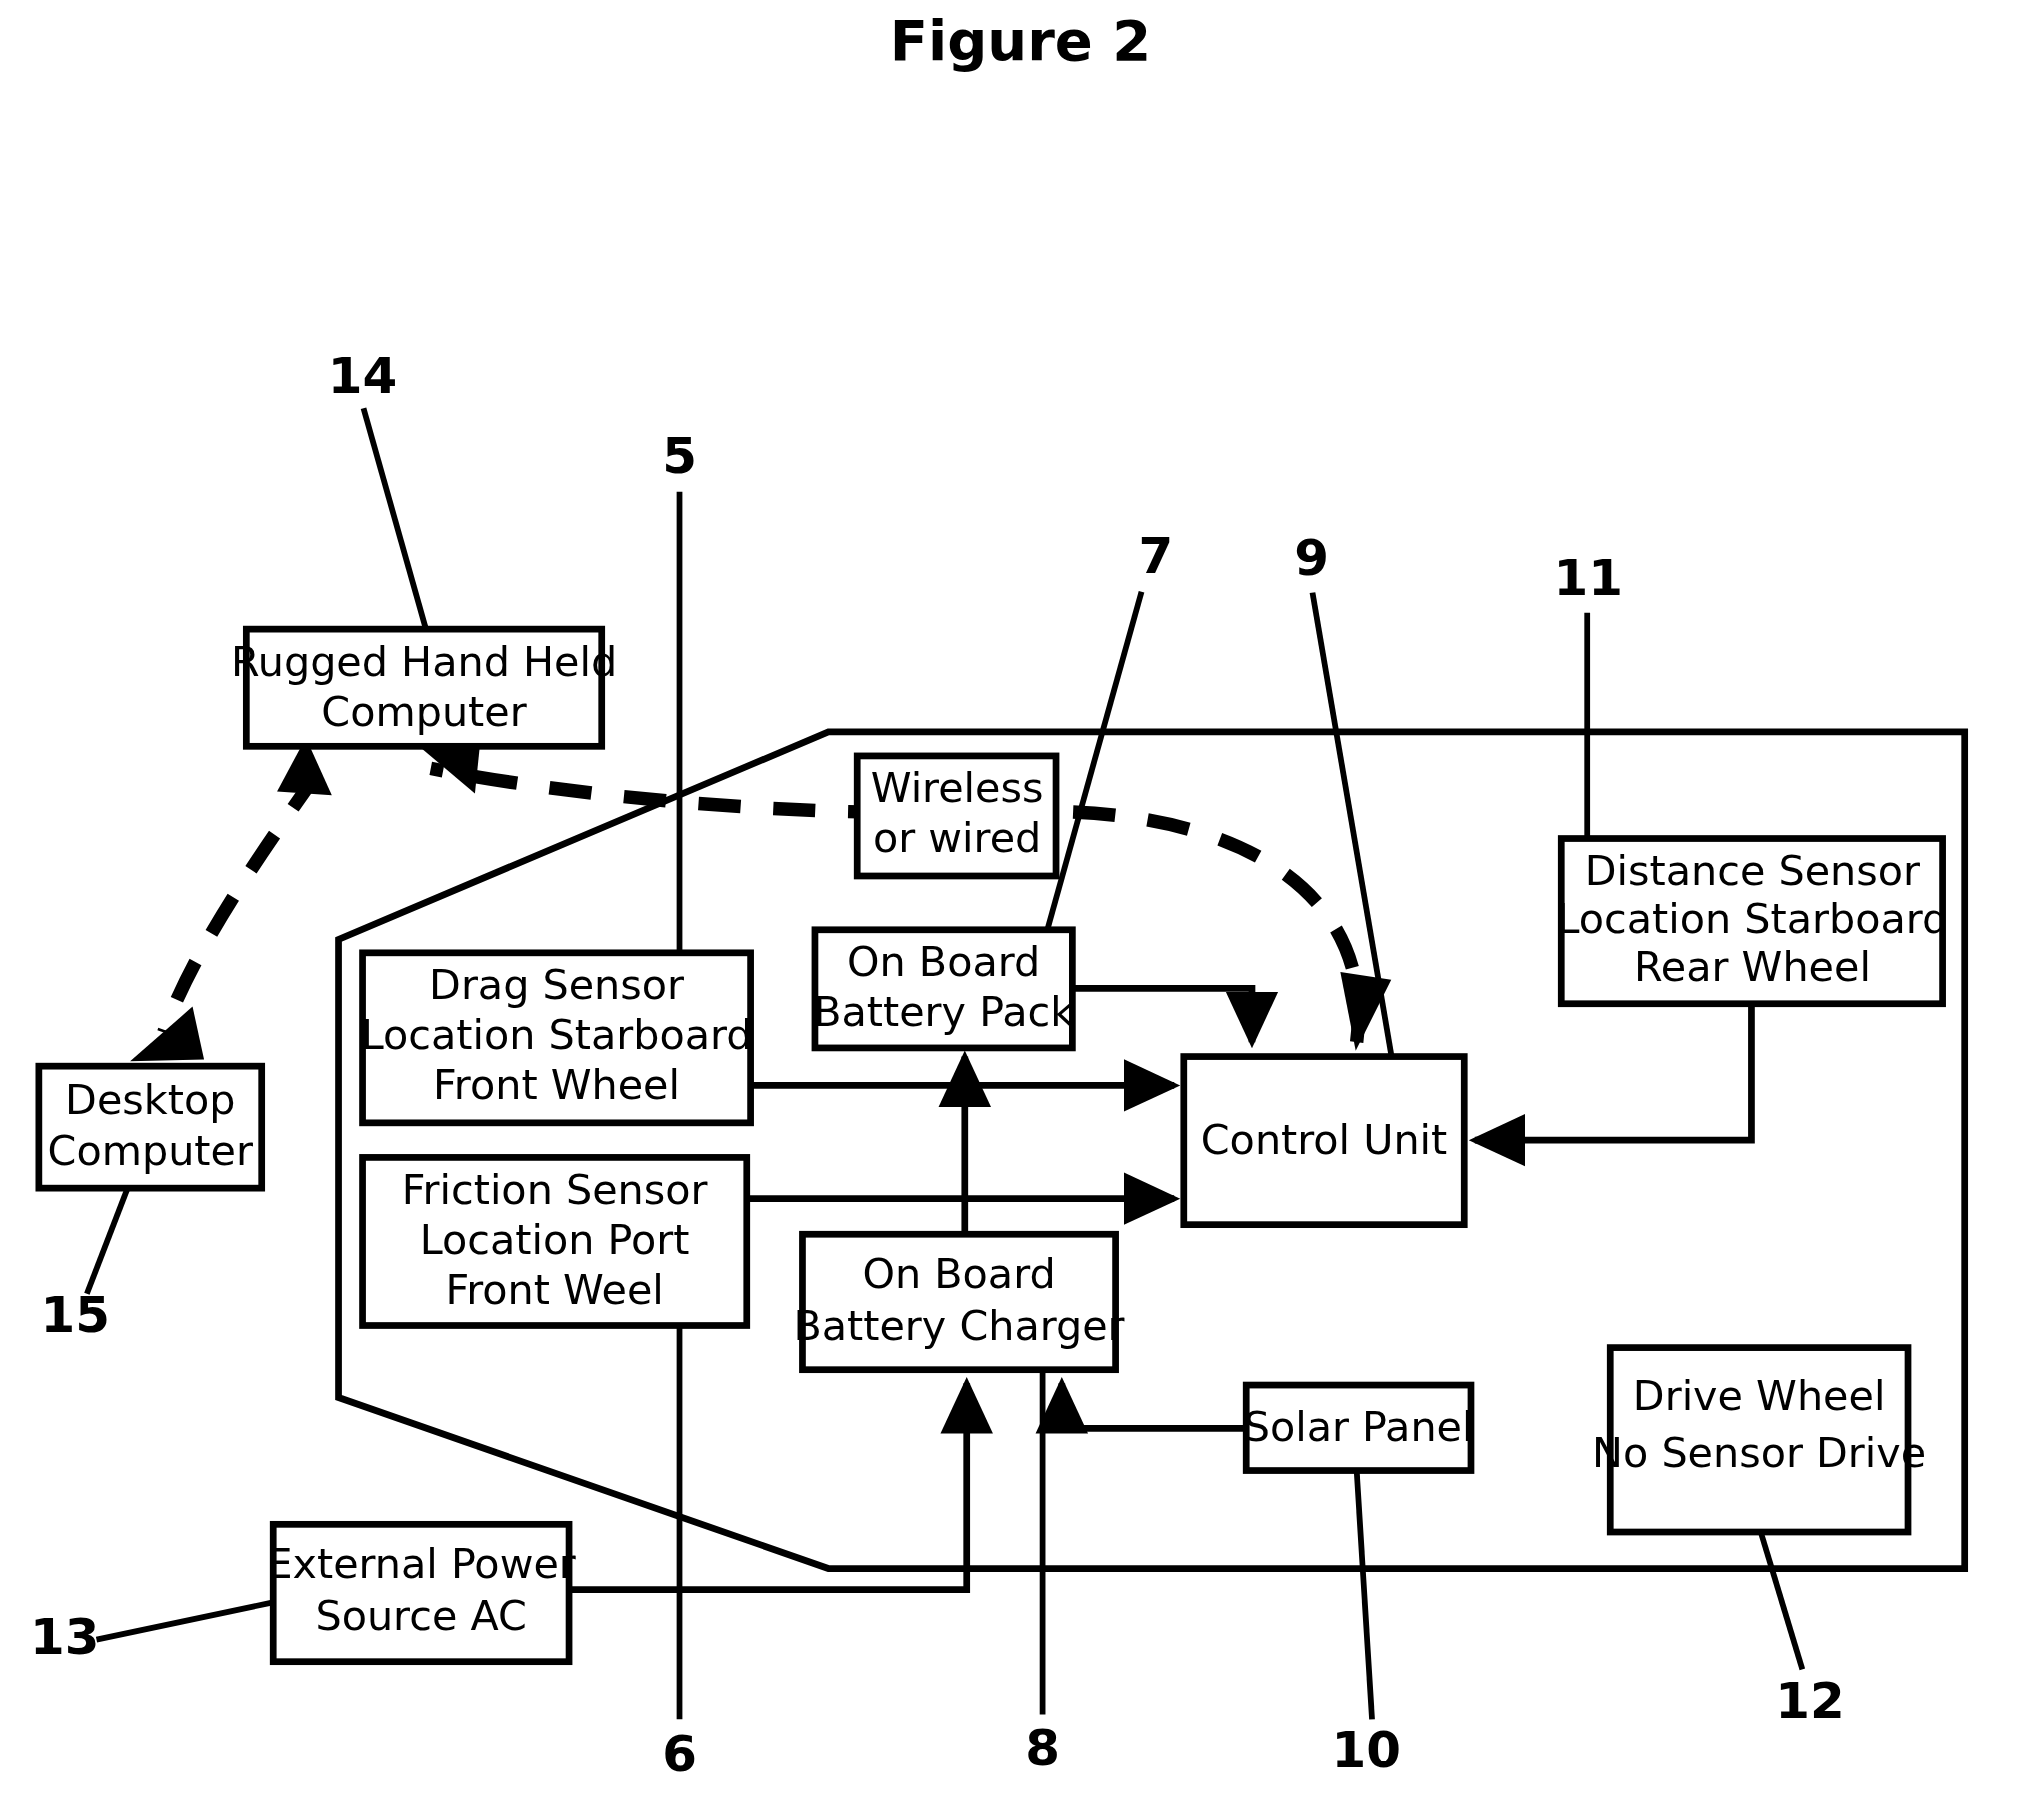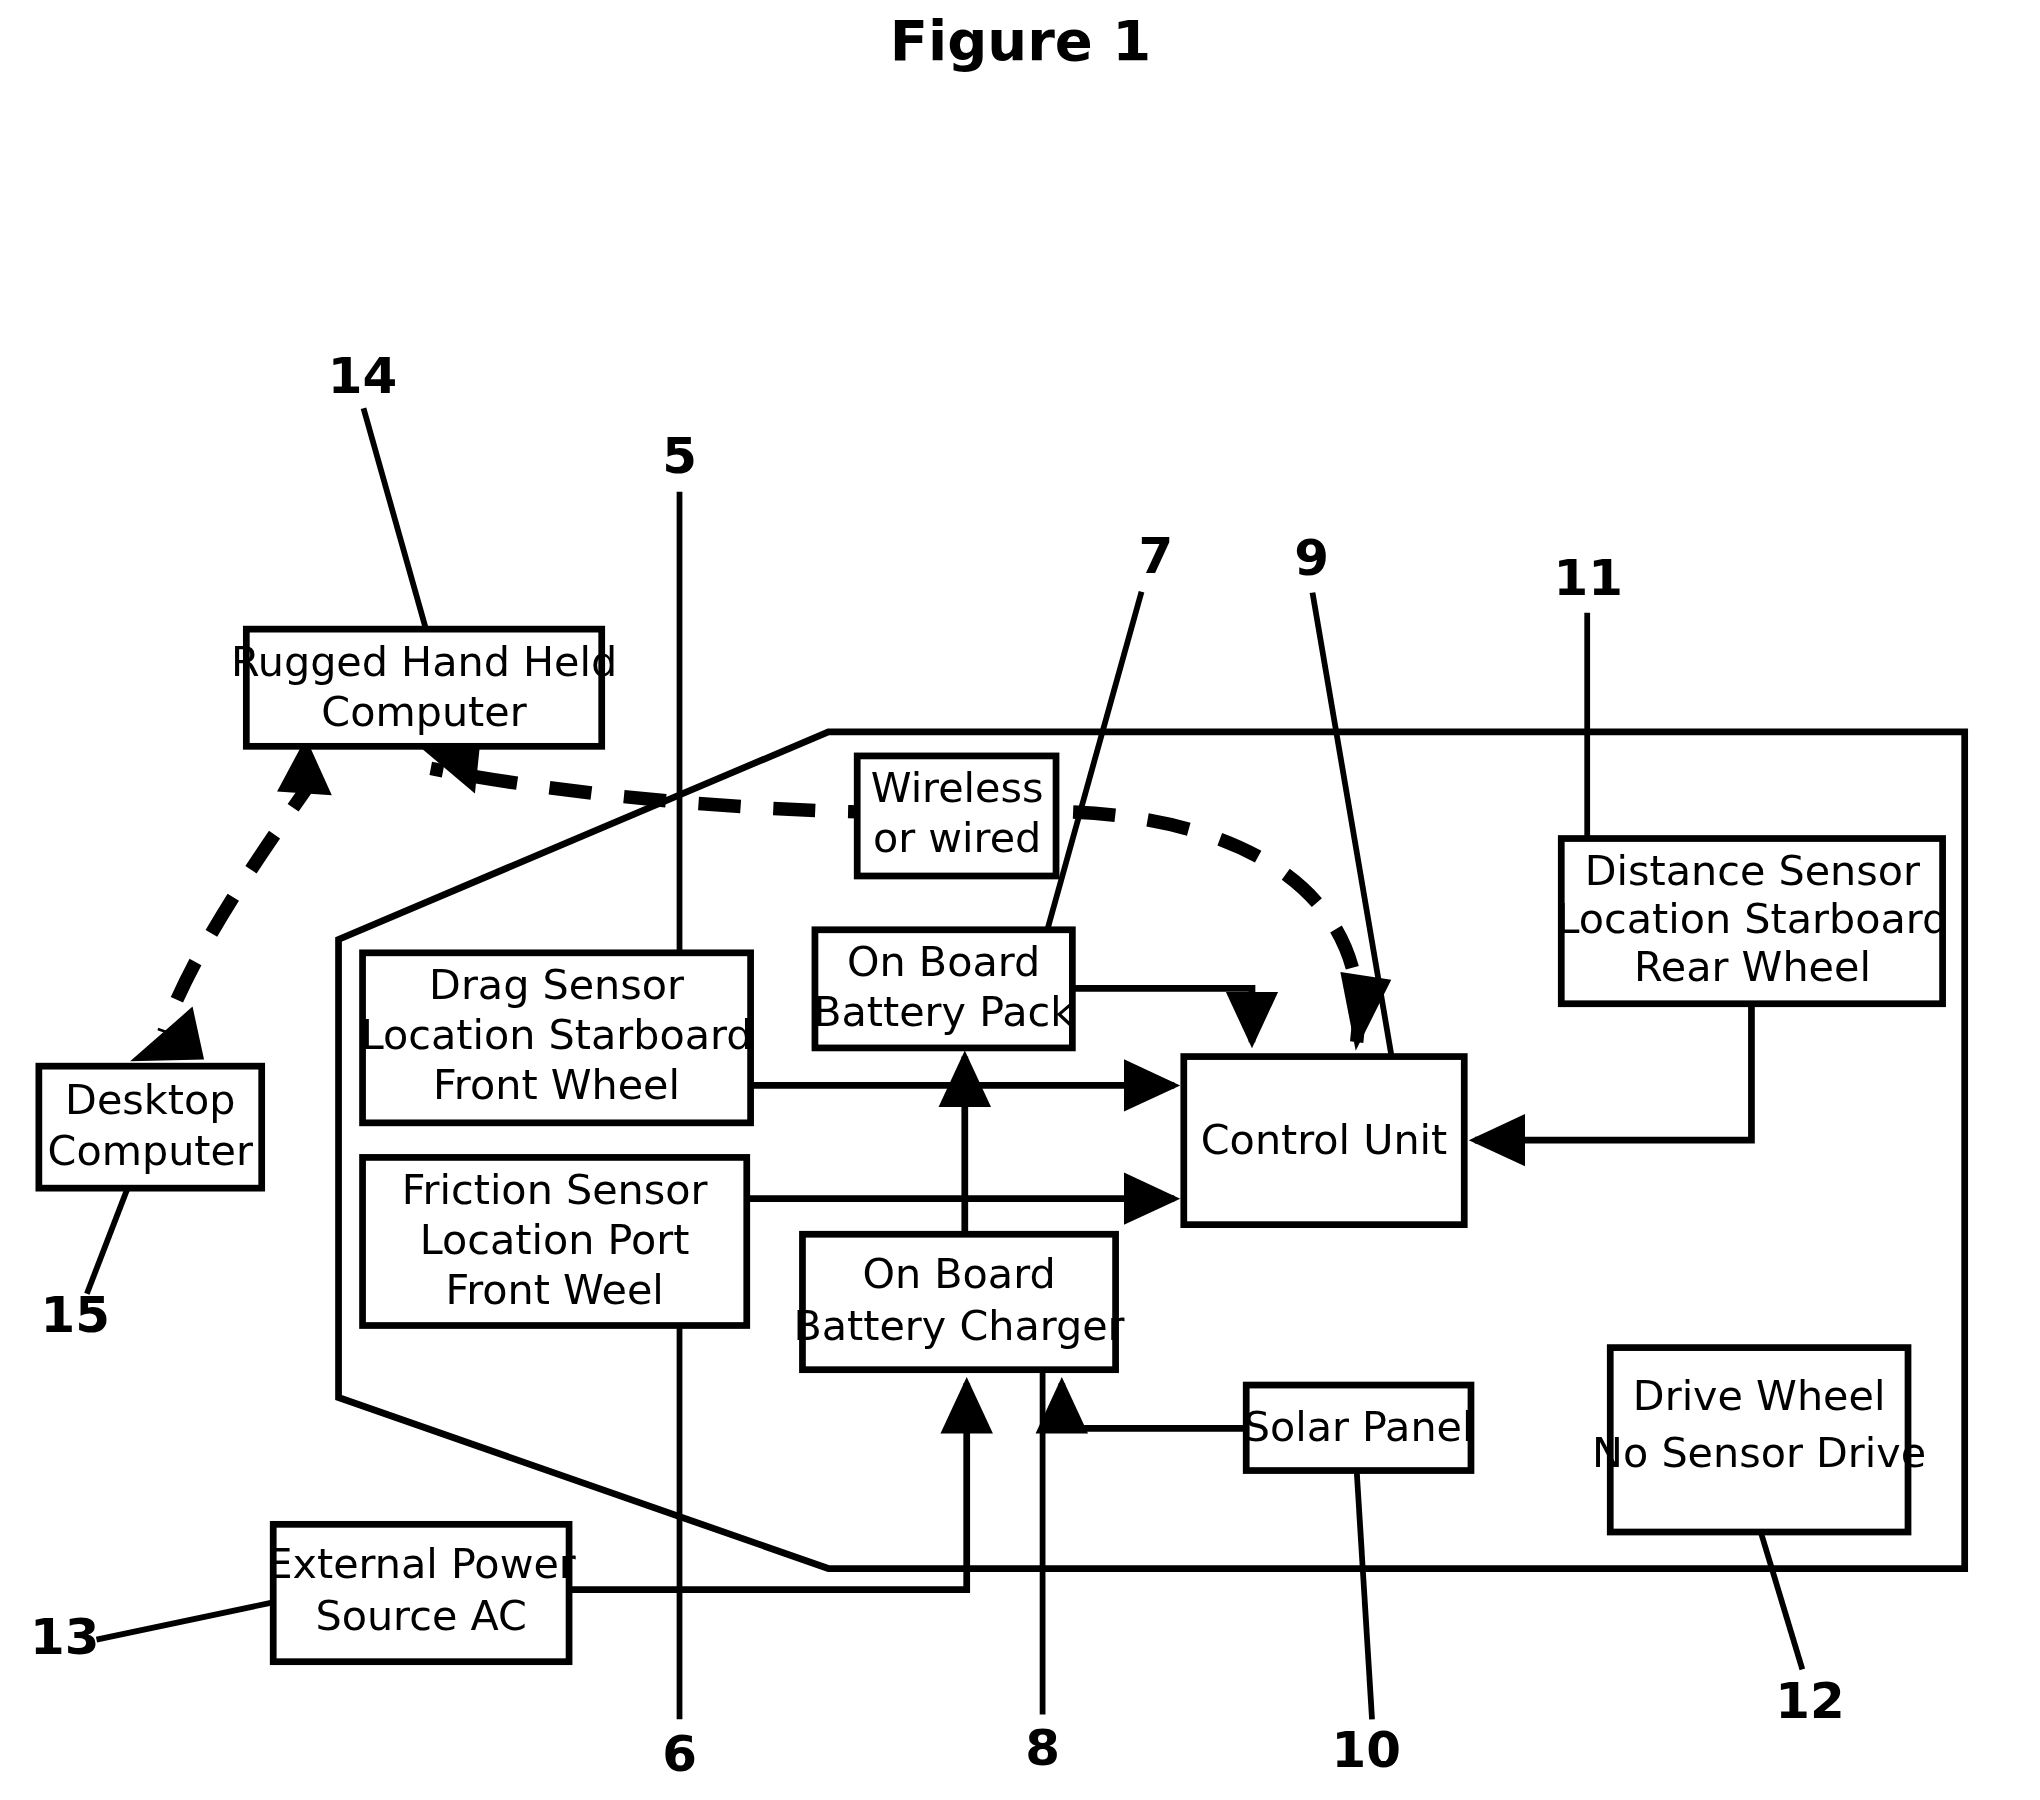--- a/index.html
+++ b/index.html
@@ -75,21 +75,21 @@
     fill: none;
     stroke-dasharray: 44 34;
     stroke-linecap: butt;
   }
 </style>
 </head>
 <body>
 
 <div id="page">
 
-  <div id="figure-title">Figure 1</div>
+  <div id="figure-title">Figure 2</div>
 
   <svg class="diagram" viewBox="0 0 2124 1874">
 
     <defs>
       <marker id="arrowhead" markerWidth="9" markerHeight="9" refX="7.5" refY="4.5" orient="auto" markerUnits="strokeWidth">
         <path d="M0,0.6 L8.4,4.5 L0,8.4 Z" fill="#000000"></path>
       </marker>
       <marker id="arrowheadBig" markerWidth="7" markerHeight="7" refX="5.5" refY="3.5" orient="auto" markerUnits="strokeWidth">
         <path d="M0,0.3 L6.6,3.5 L0,6.7 Z" fill="#000000"></path>
       </marker>

